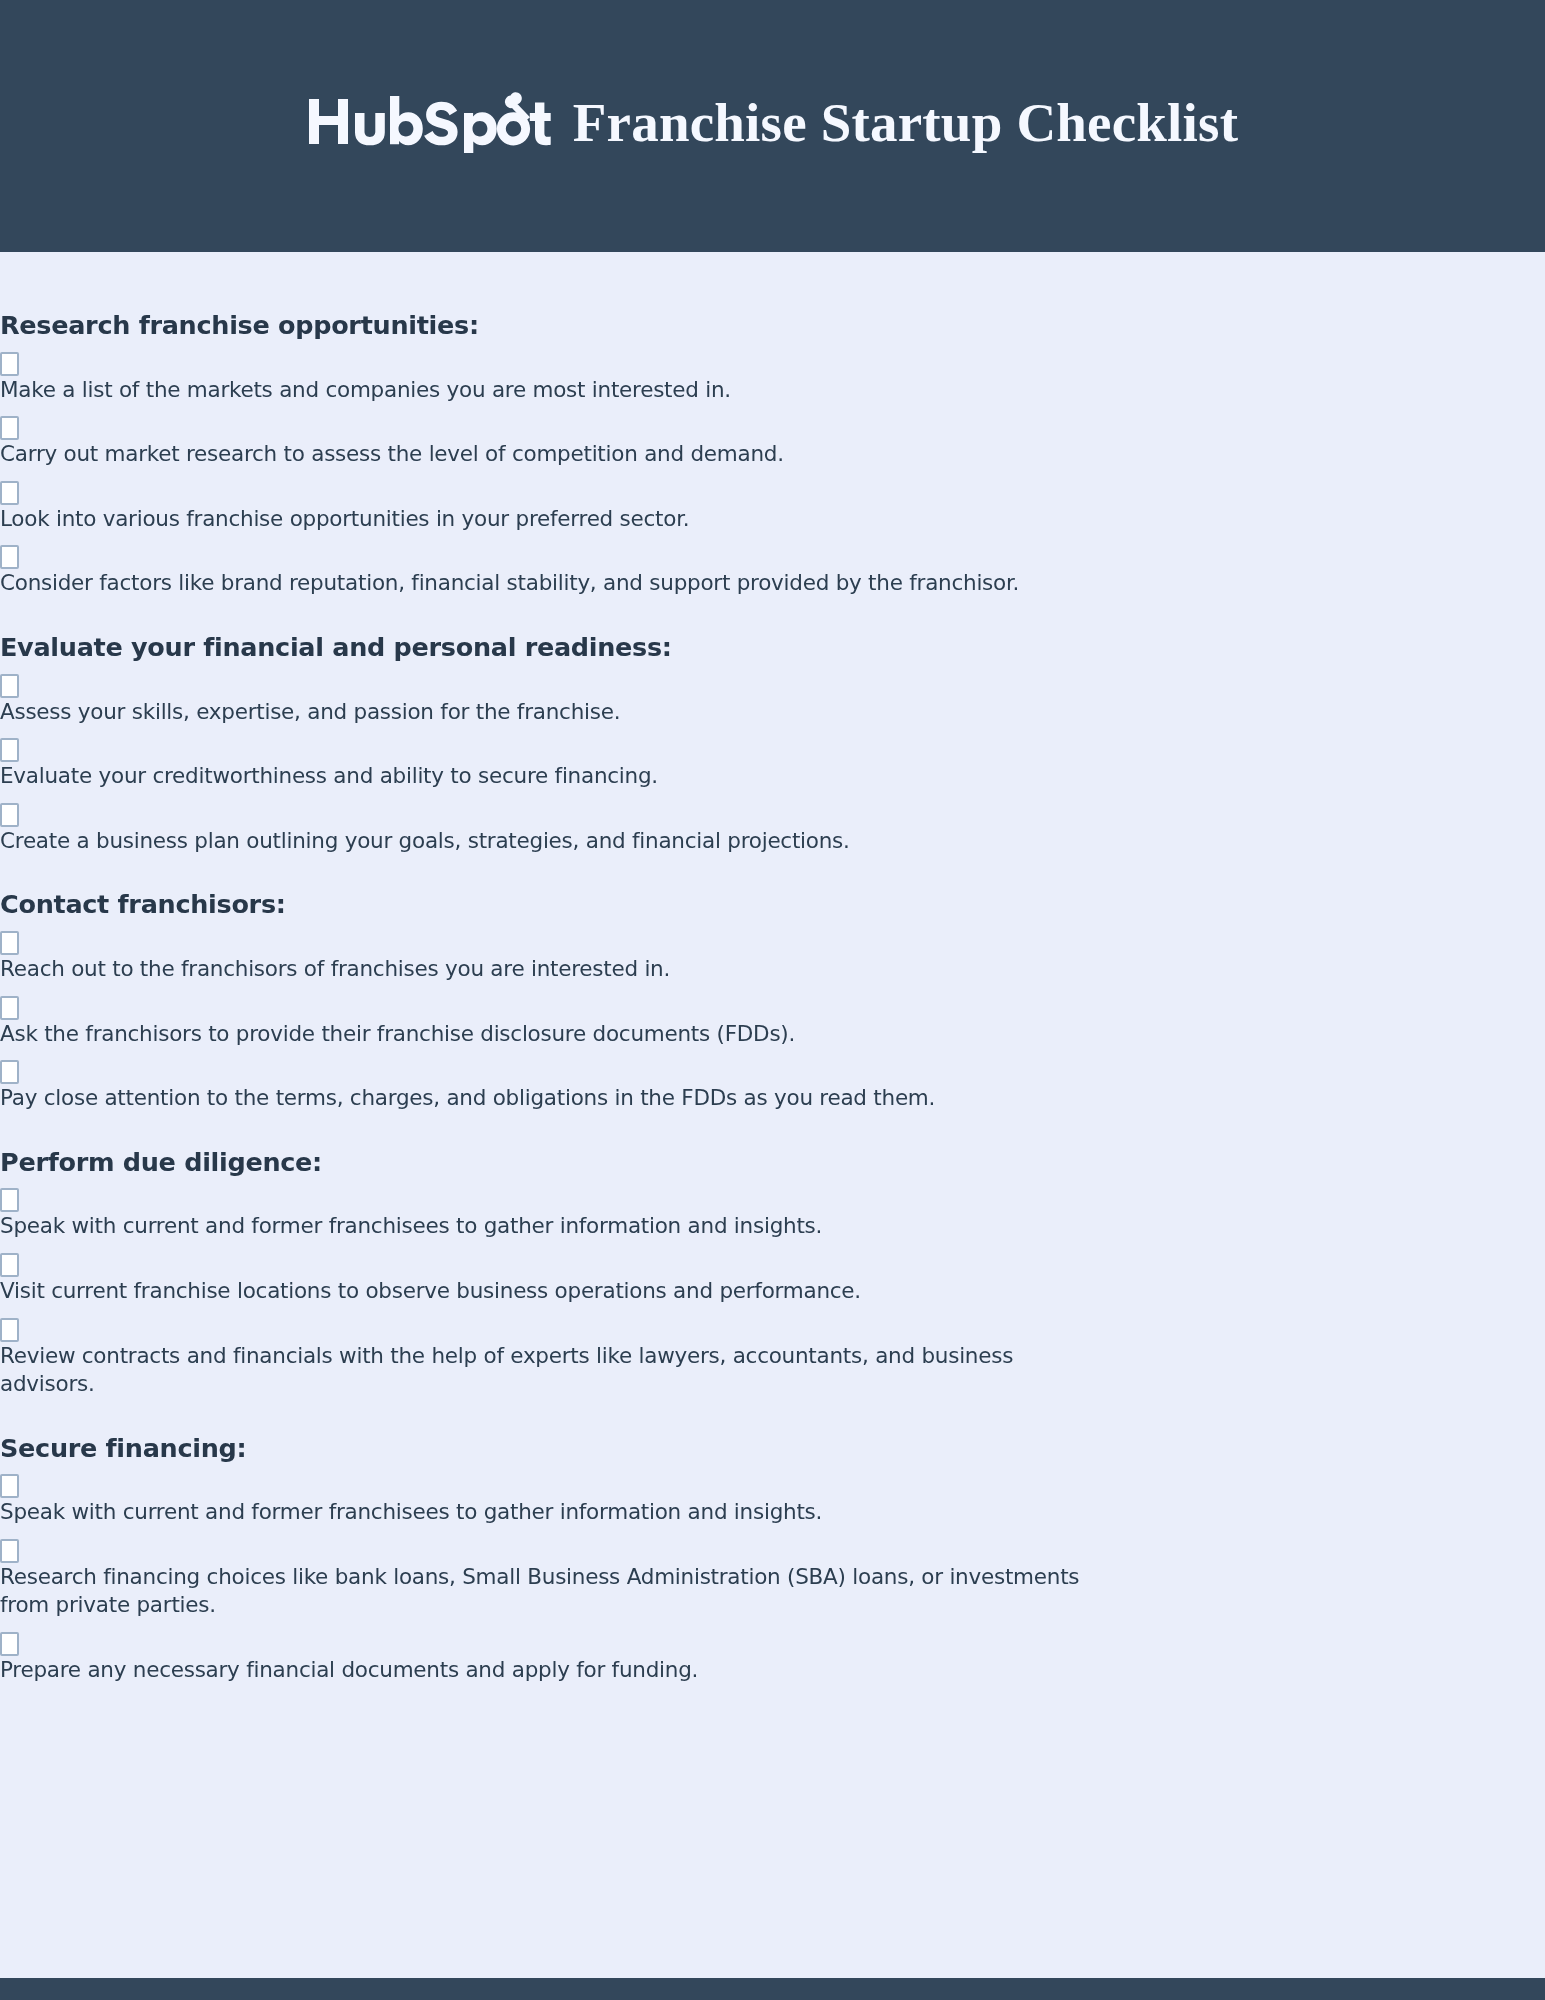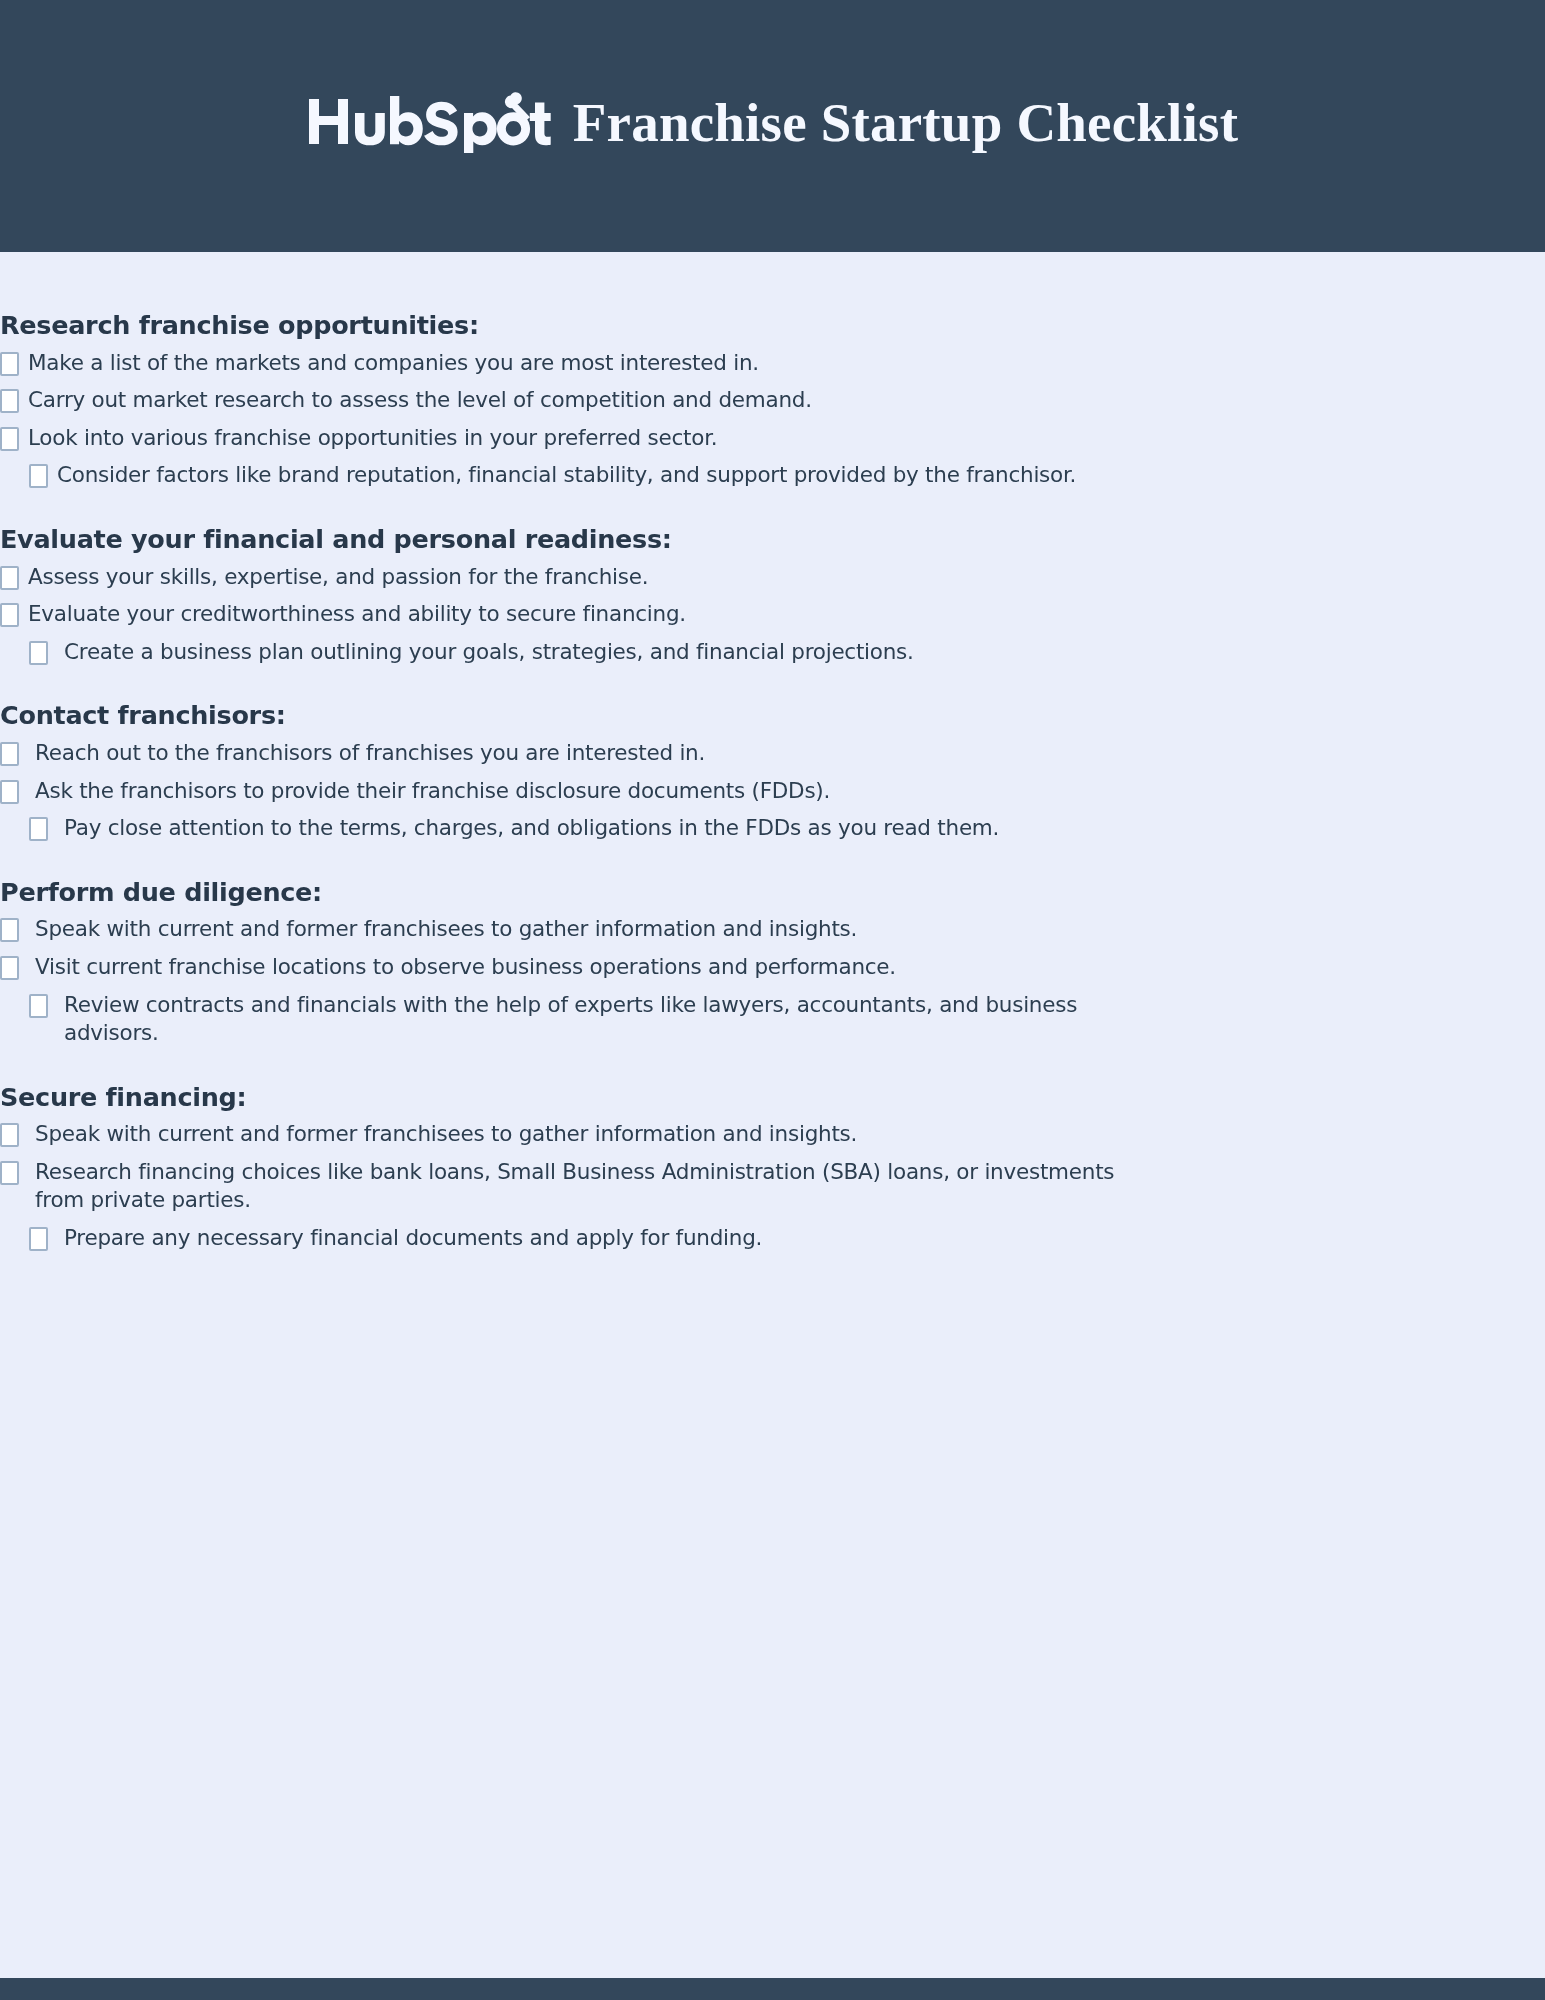--- a/index.html
+++ b/index.html
@@ -68,22 +68,23 @@
     font-weight: bold;
     font-size: 25.5px;
     letter-spacing: -0.3px;
     margin: 0 0 8px 0;
     line-height: 1.2;
   }
   .item {
     display: flex;
     align-items: flex-start;
     margin-bottom: 9px;
-  }
-  .item:last-child { margin-bottom: 0; padding-left: 29px; }
+    flex-direction: column;
+  }
+  .item:last-child { margin-bottom: 0; }
   .checkbox {
     flex: 0 0 auto;
     width: 19px;
     height: 24px;
     background: #ffffff;
     border: 2px solid #9fb2c8;
     border-radius: 2px;
     margin-top: 3px;
     margin-right: 9px;
     box-sizing: border-box;

